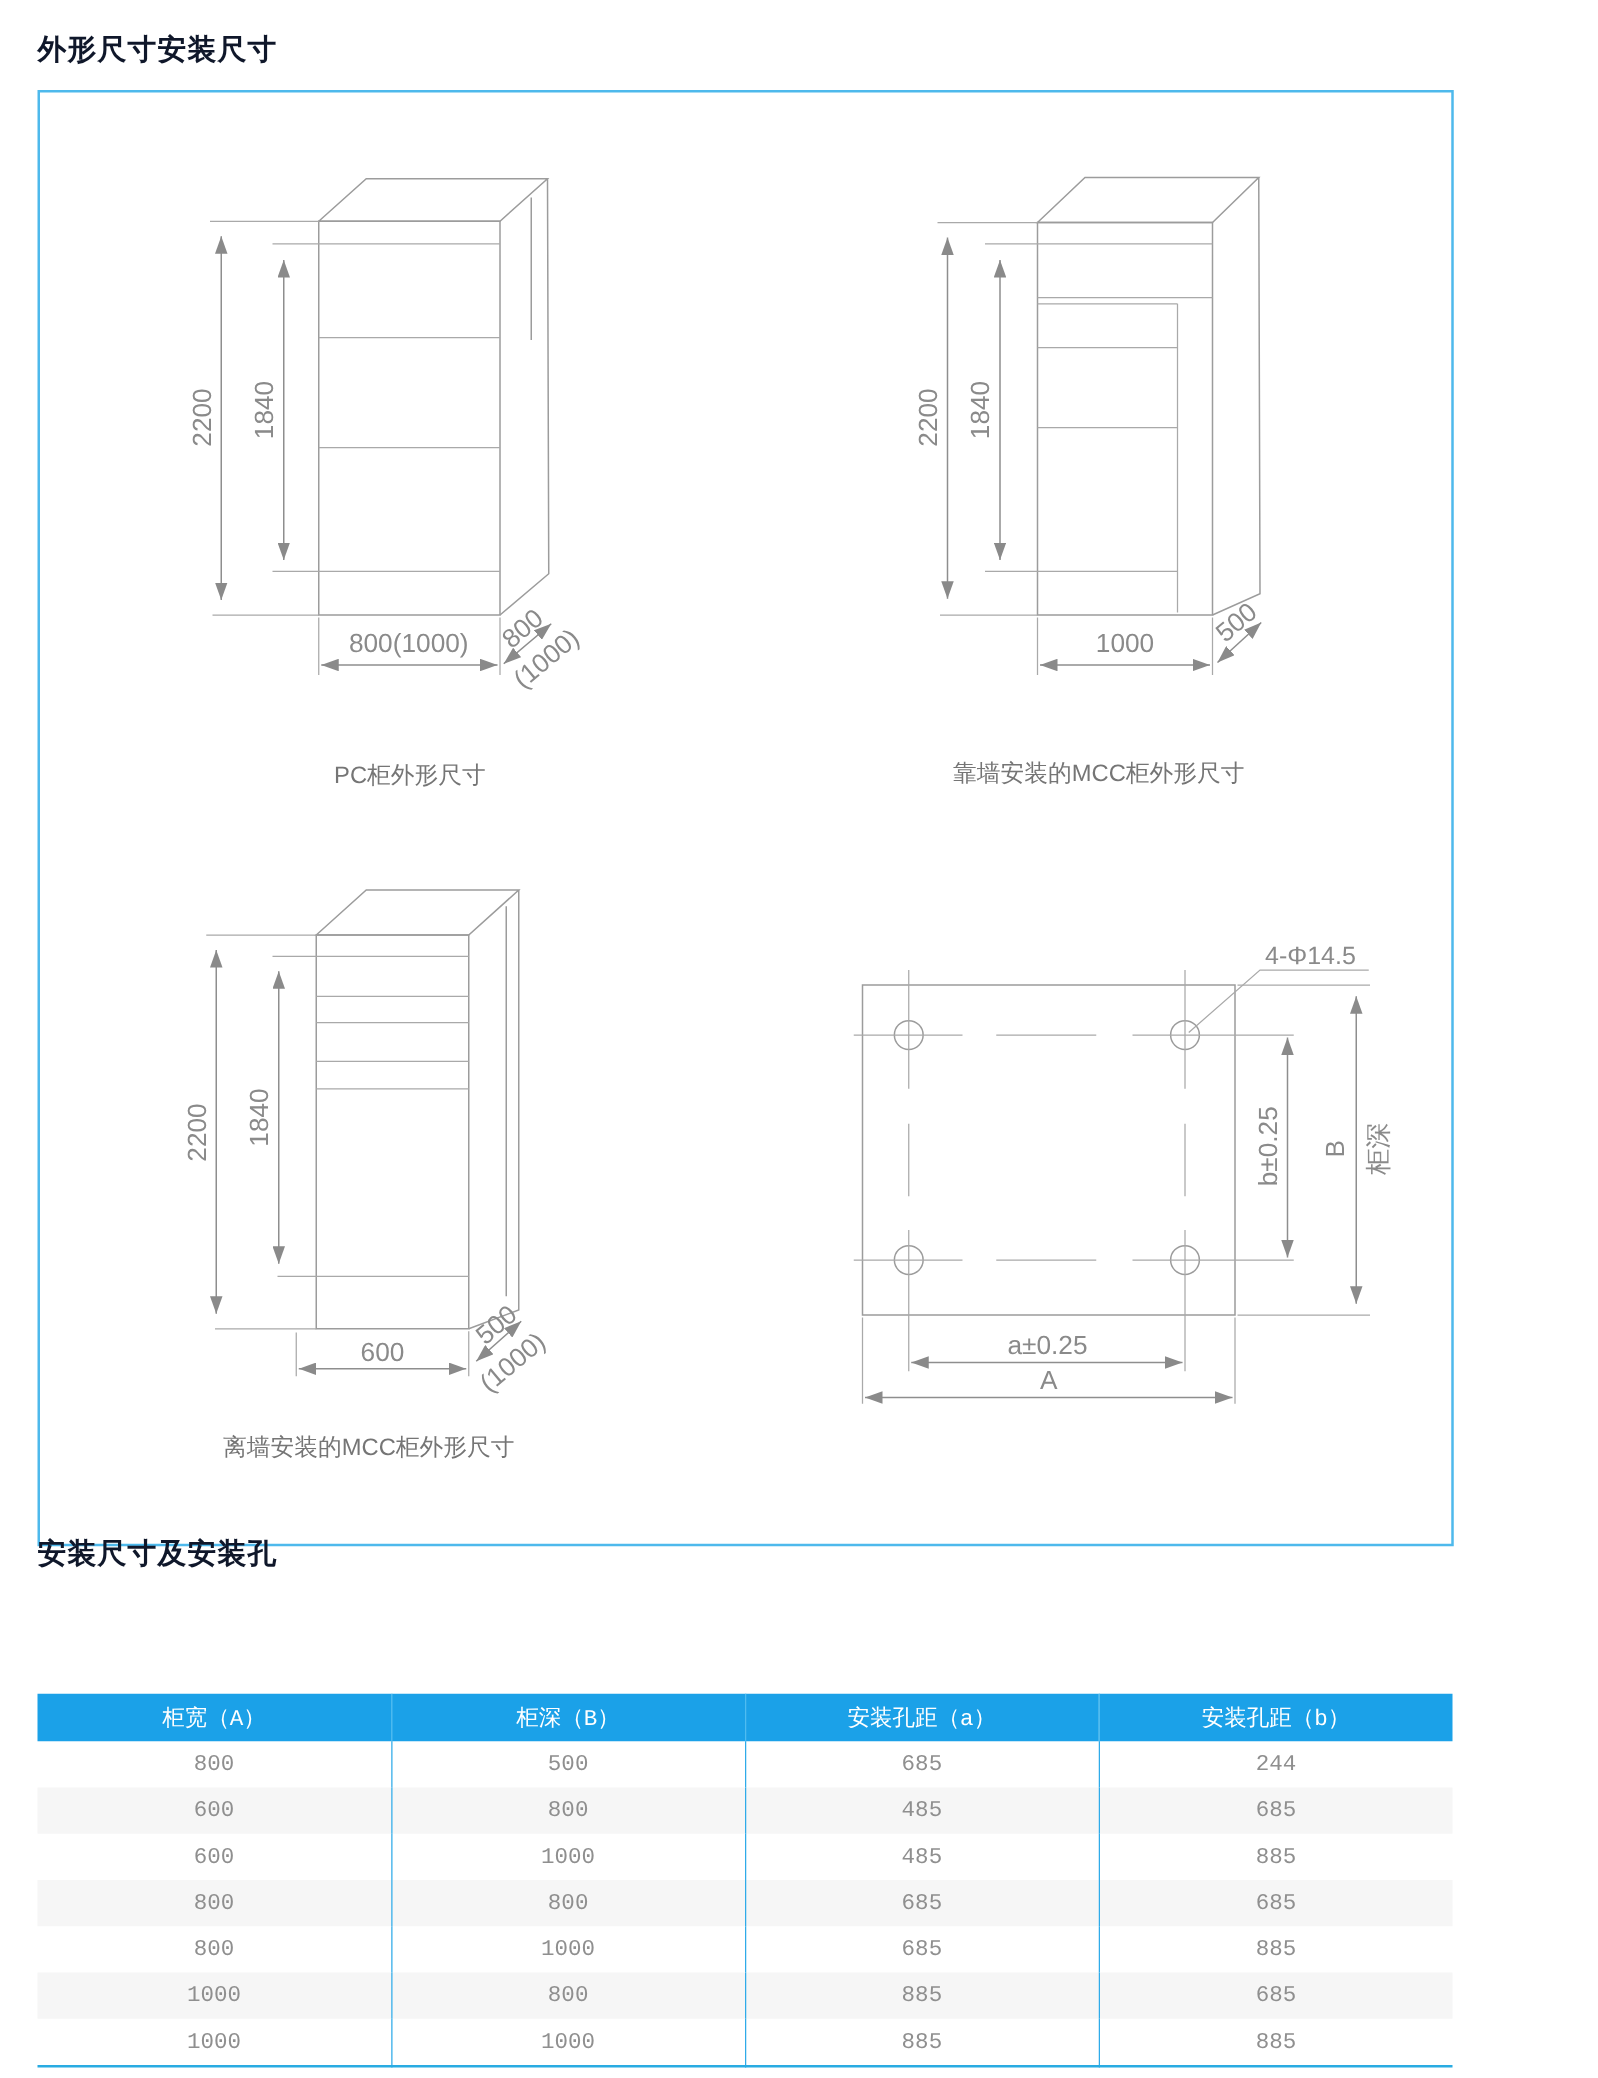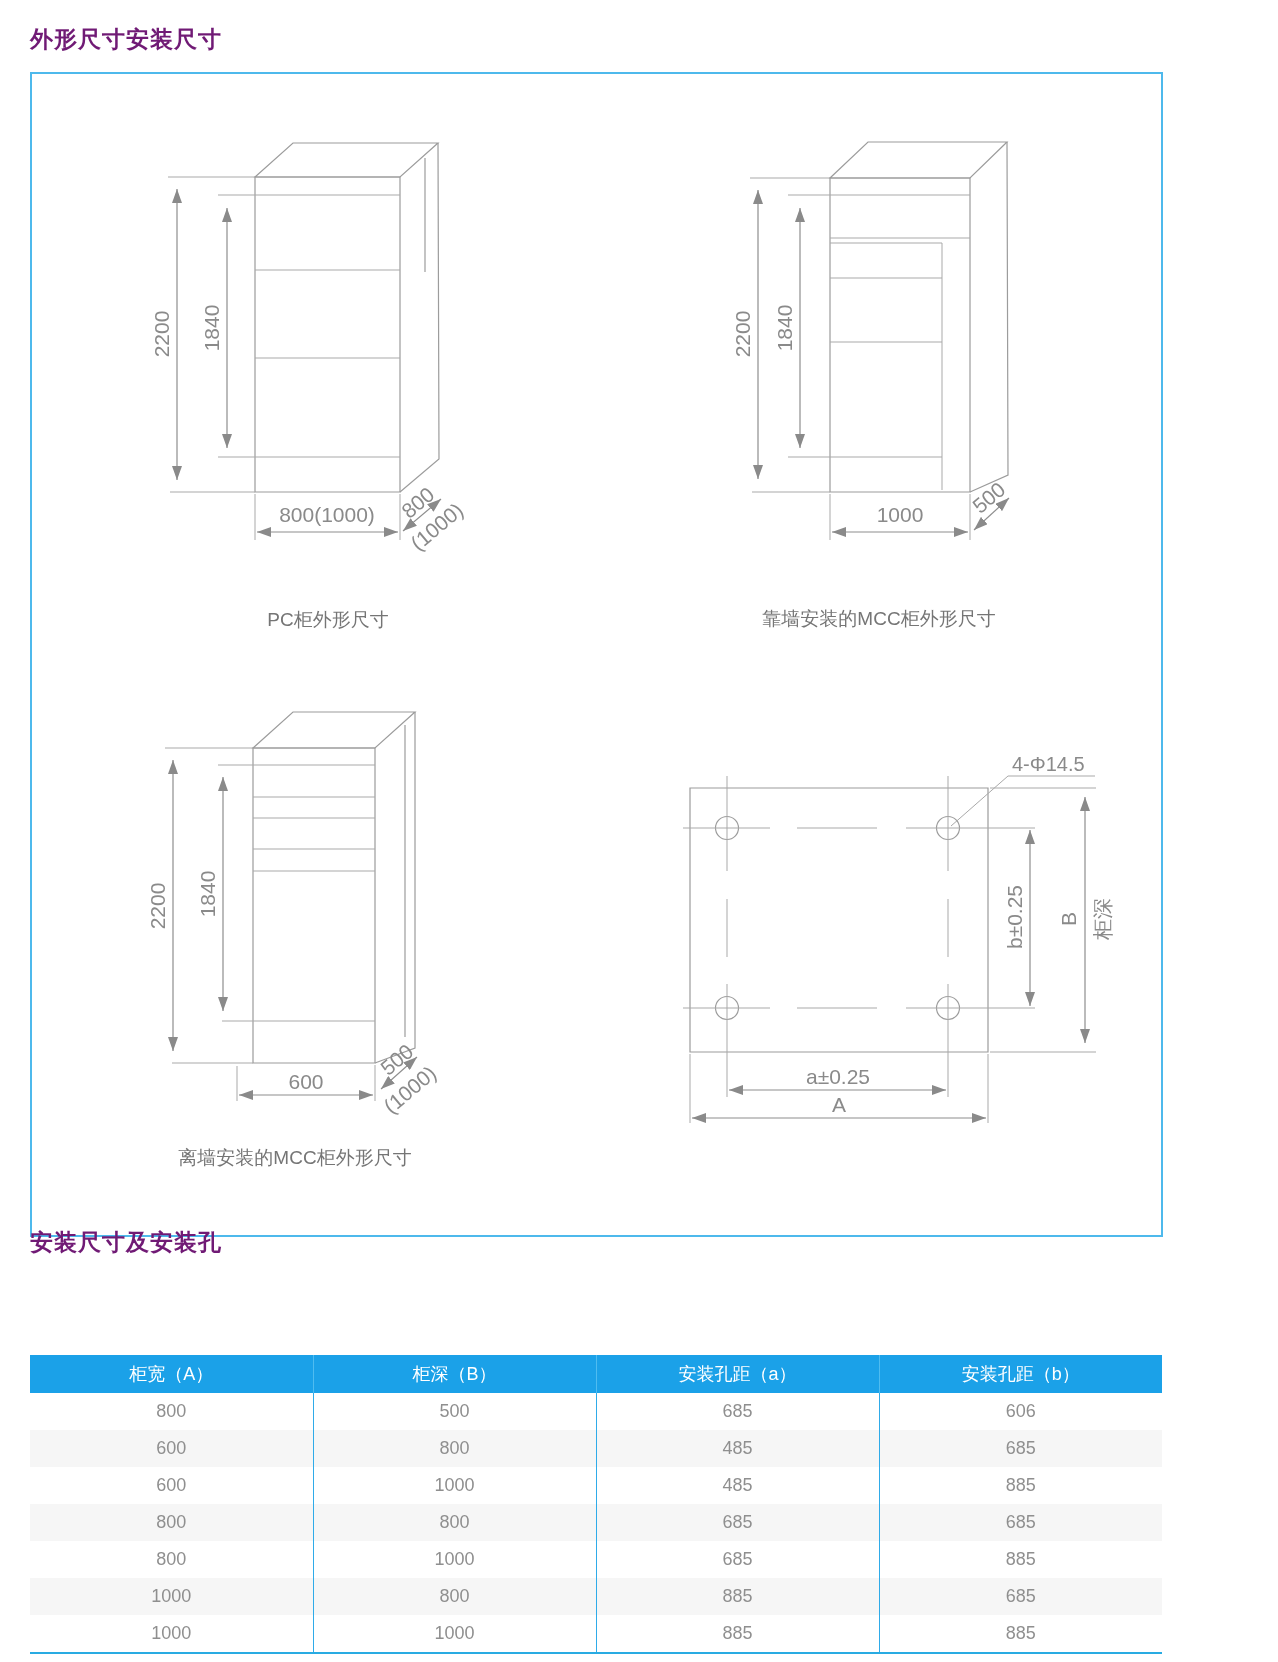--- a/index.html
+++ b/index.html
@@ -1,32 +1,32 @@
 <!DOCTYPE html>
 <html><head>
 <meta charset="utf-8">
 <style>
   html,body{margin:0;padding:0;}
   body{
     width:1278px;height:1662px;position:relative;background:#ffffff;
     font-family:"Liberation Sans", sans-serif;
   }
-  .sec-title{position:absolute;left:30px;color:#701a75;font-size:23px;font-weight:bold;letter-spacing:1px;}
+  .sec-title{position:absolute;left:30px;color:#0f172a;font-size:23px;font-weight:bold;letter-spacing:1px;}
   .t1{top:24px;}
   .t2{top:1227px;}
   .panel{position:absolute;left:30px;top:72px;width:1129px;height:1161px;border:2px solid #4eb9ec;background:#fff;}
   .panel svg{position:absolute;left:0;top:0;width:100%;height:100%;}
   .ln{stroke:#9c9c9c;stroke-width:1.2;fill:none;}
   .cl{stroke:#a9a9a9;stroke-width:1;fill:none;}
   .dim{stroke:#8e8e8e;stroke-width:1.2;fill:none;}
   text{fill:#8a8a8a;font-size:21px;}
   .dt{text-anchor:middle;dominant-baseline:middle;}
   .cap{fill:#757575;font-size:19px;text-anchor:middle;dominant-baseline:middle;}
   .callout{font-size:20px;dominant-baseline:middle;}
-  table{position:absolute;left:30px;top:1355px;width:1132px;border-collapse:collapse;table-layout:fixed;border-bottom:2px solid #29abe2;}
+  table{position:absolute;left:30px;top:1355px;width:1132px;border-collapse:collapse;table-layout:fixed;border-bottom:2px solid #29abe2;font-family:Liberation Mono, monospace;}
   thead th{background:#1ba1e8;color:#ffffff;font-weight:normal;font-size:18px;height:36px;border-right:1px solid #4fbcf0;}
   tbody td{height:35px;text-align:center;color:#8f8f8f;font-size:18px;border-right:1px solid #2fabe9;}
   th:last-child,td:last-child{border-right:none;}
   tbody tr:nth-child(even){background:#f6f6f6;}
 </style>
 </head>
 <body>
 
 <div class="sec-title t1">外形尺寸安装尺寸</div>
 
@@ -129,21 +129,21 @@
       <th>柜深（B）</th>
       <th>安装孔距（a）</th>
       <th>安装孔距（b）</th>
     </tr>
   </thead>
   <tbody>
     <tr>
       <td>800</td>
       <td>500</td>
       <td>685</td>
-      <td>606</td>
+      <td>244</td>
     </tr>
     <tr>
       <td>600</td>
       <td>800</td>
       <td>485</td>
       <td>685</td>
     </tr>
     <tr>
       <td>600</td>
       <td>1000</td>

